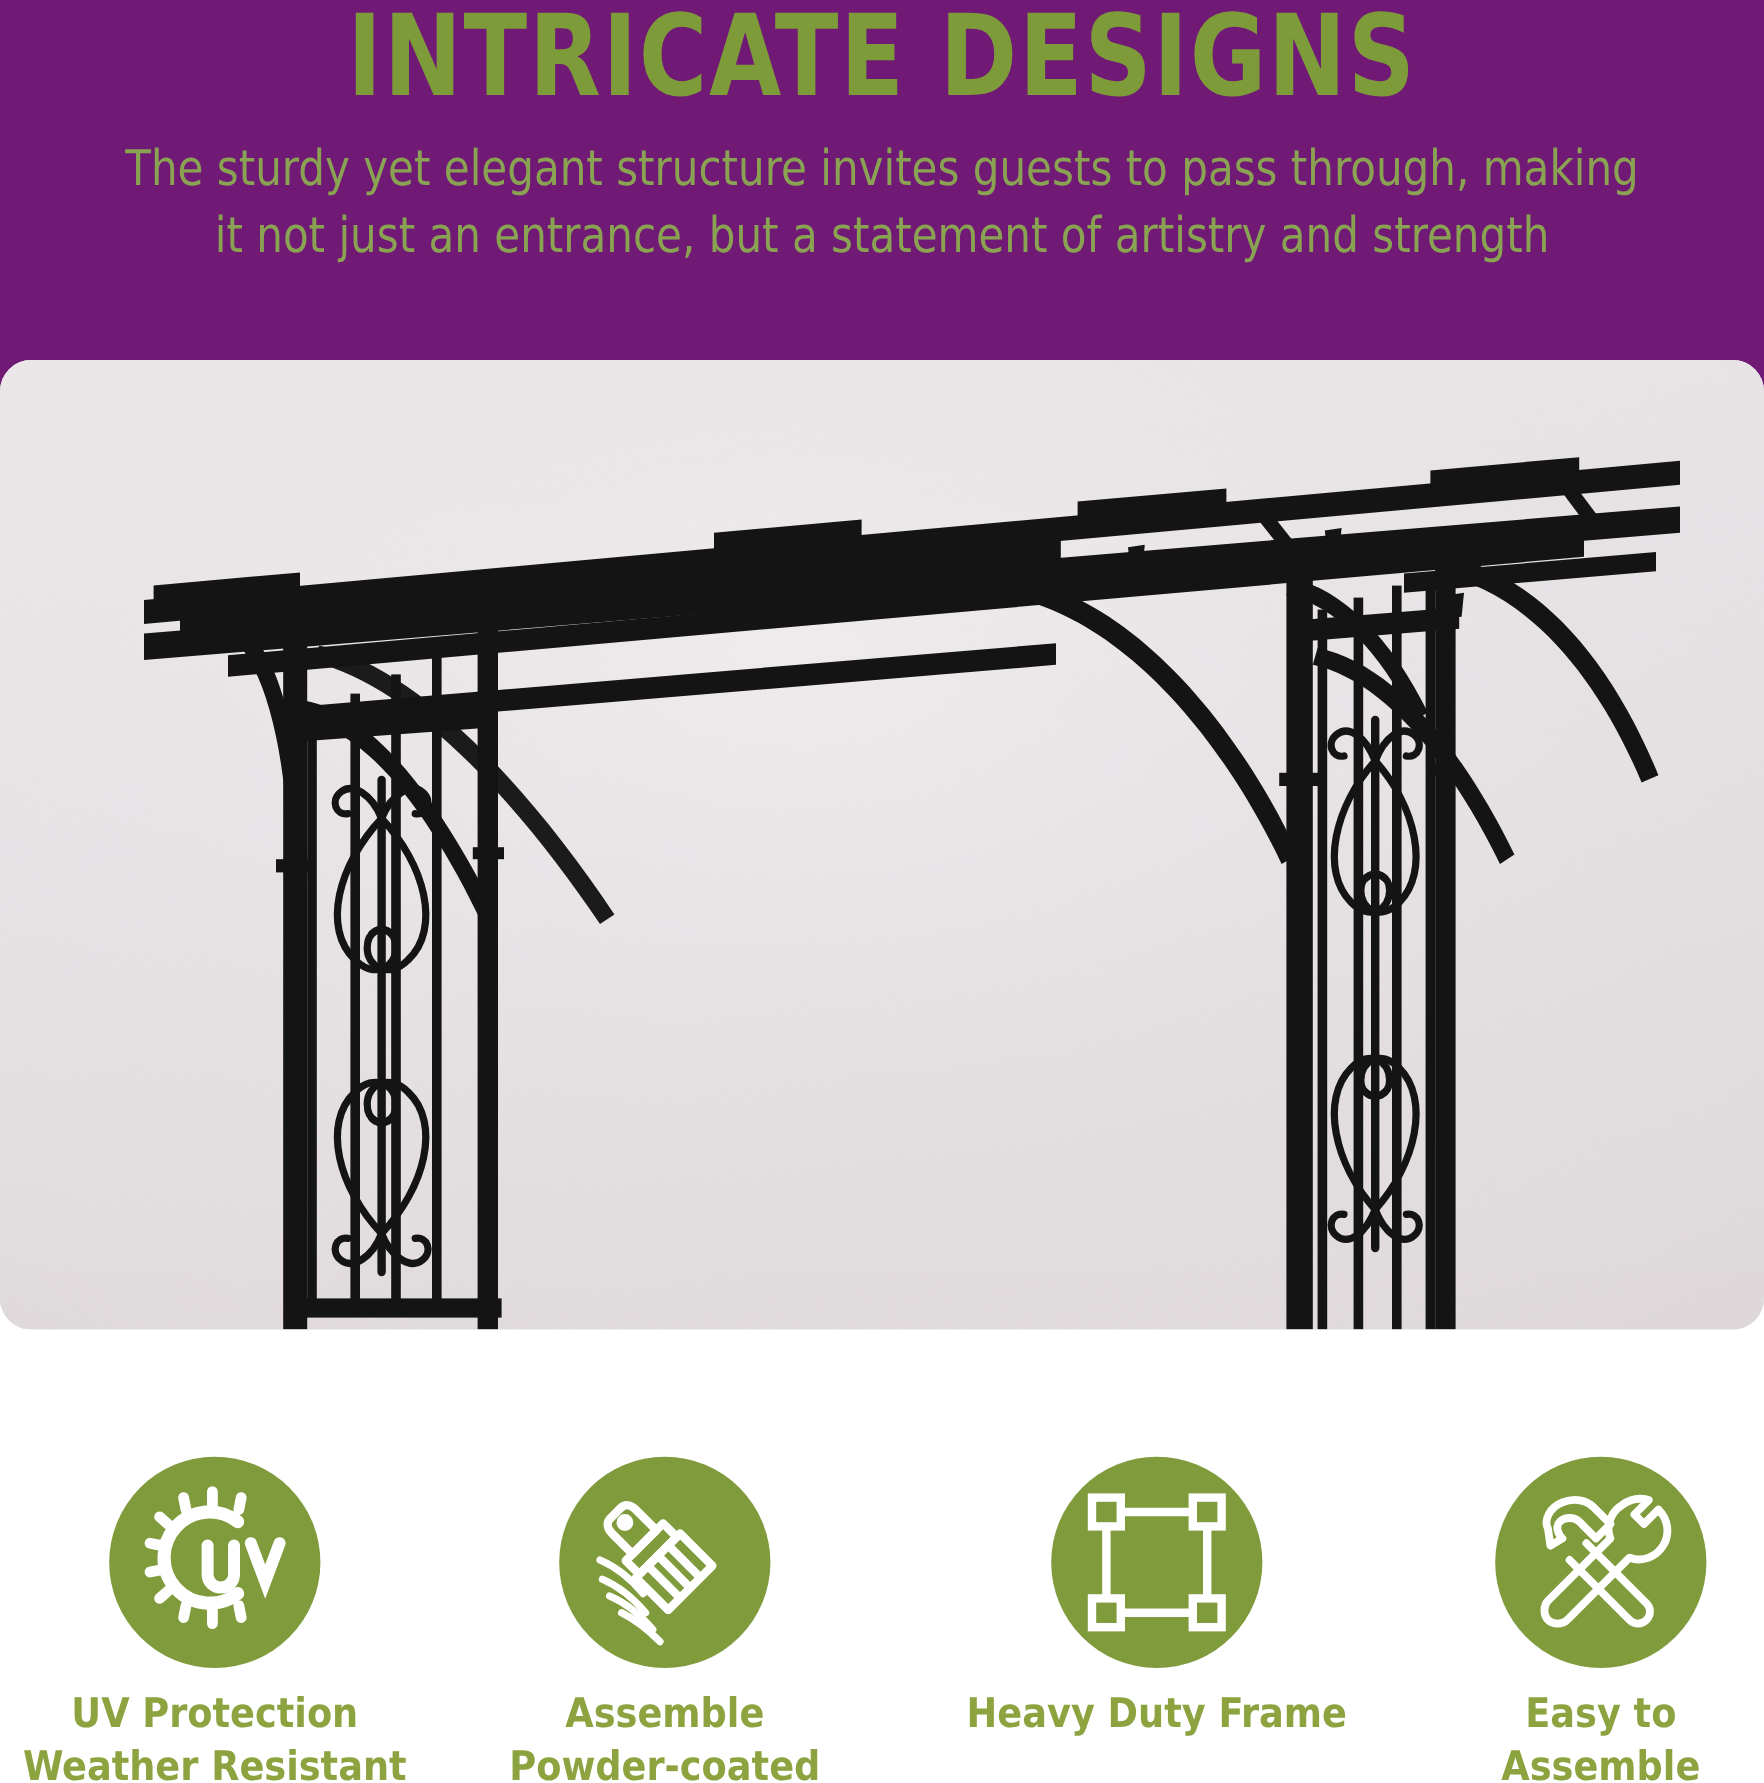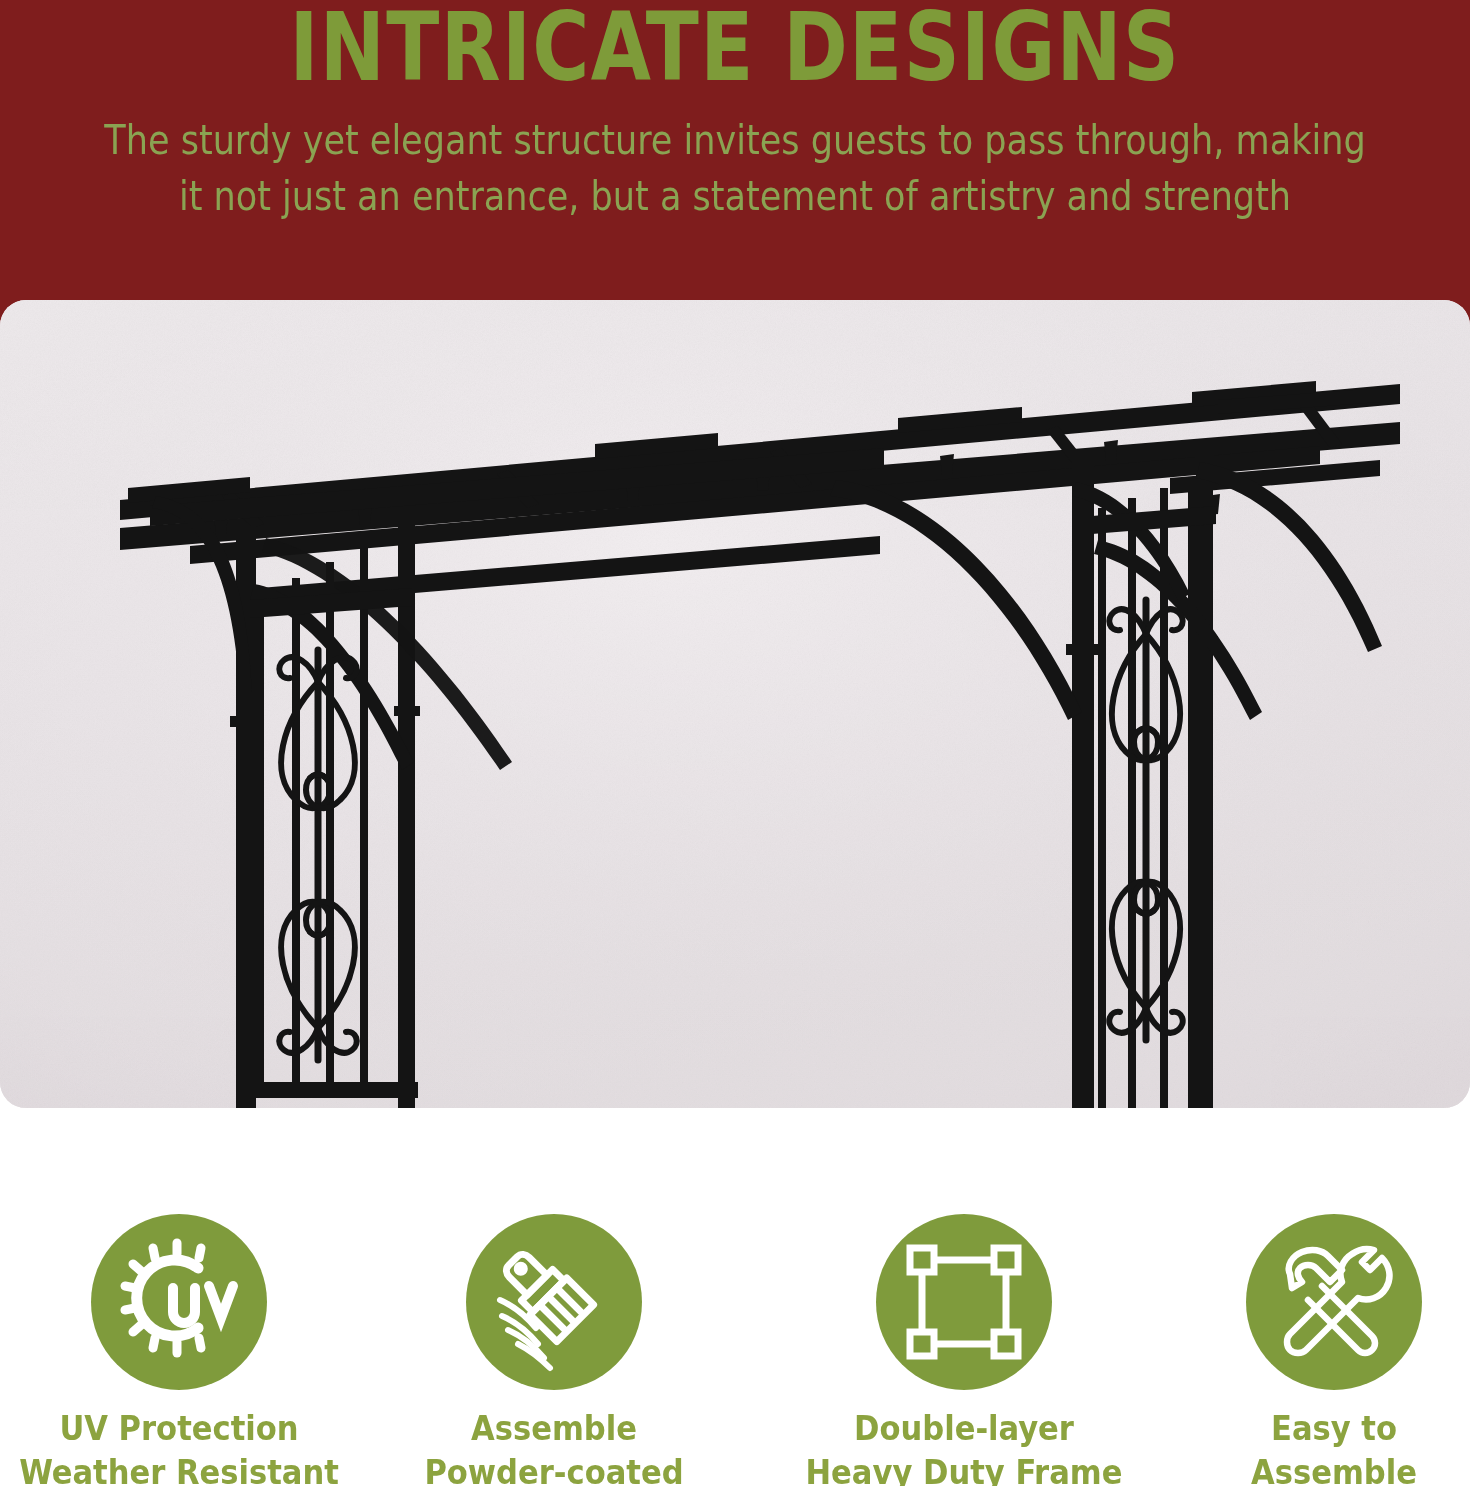--- a/index.html
+++ b/index.html
@@ -15,21 +15,21 @@
     font-family: "Liberation Sans", sans-serif;
     position: relative;
   }
 
   
   .header {
     position: absolute;
     left: 0; top: 0;
     width: 1470px;
     height: 352px;
-    background: #7f1d1d;
+    background: #701a75;
   }
   .headline {
     position: absolute;
     left: 0; top: -4px;
     width: 1470px;
     text-align: center;
     font-family: "Liberation Sans Narrow", "DejaVu Sans Condensed", "Liberation Sans", sans-serif;
     font-weight: bold;
     font-size: 94px;
     line-height: 104px;
@@ -340,21 +340,20 @@
           <line x1="130" y1="56" x2="130" y2="120"></line>
 
           <rect x="34" y="34" width="24" height="24"></rect>
           <rect x="118" y="34" width="24" height="24"></rect>
           <rect x="34" y="118" width="24" height="24"></rect>
           <rect x="118" y="118" width="24" height="24"></rect>
         </g>
       </svg>
     </div>
     <div class="caption">
-      <span>Double-layer</span>
       <span>Heavy Duty Frame</span>
     </div>
   </div>
 
   <div class="feature f3">
     <div class="disc">
       <svg viewBox="0 0 176 176" xmlns="http://www.w3.org/2000/svg">
         <g fill="none" stroke="#ffffff" stroke-width="6.5" stroke-linejoin="round" stroke-linecap="round">
 
           <path d="M44,60 C40,52 46,42 56,38 C66,34 76,36 82,42 L96,56 L84,68 L70,54

